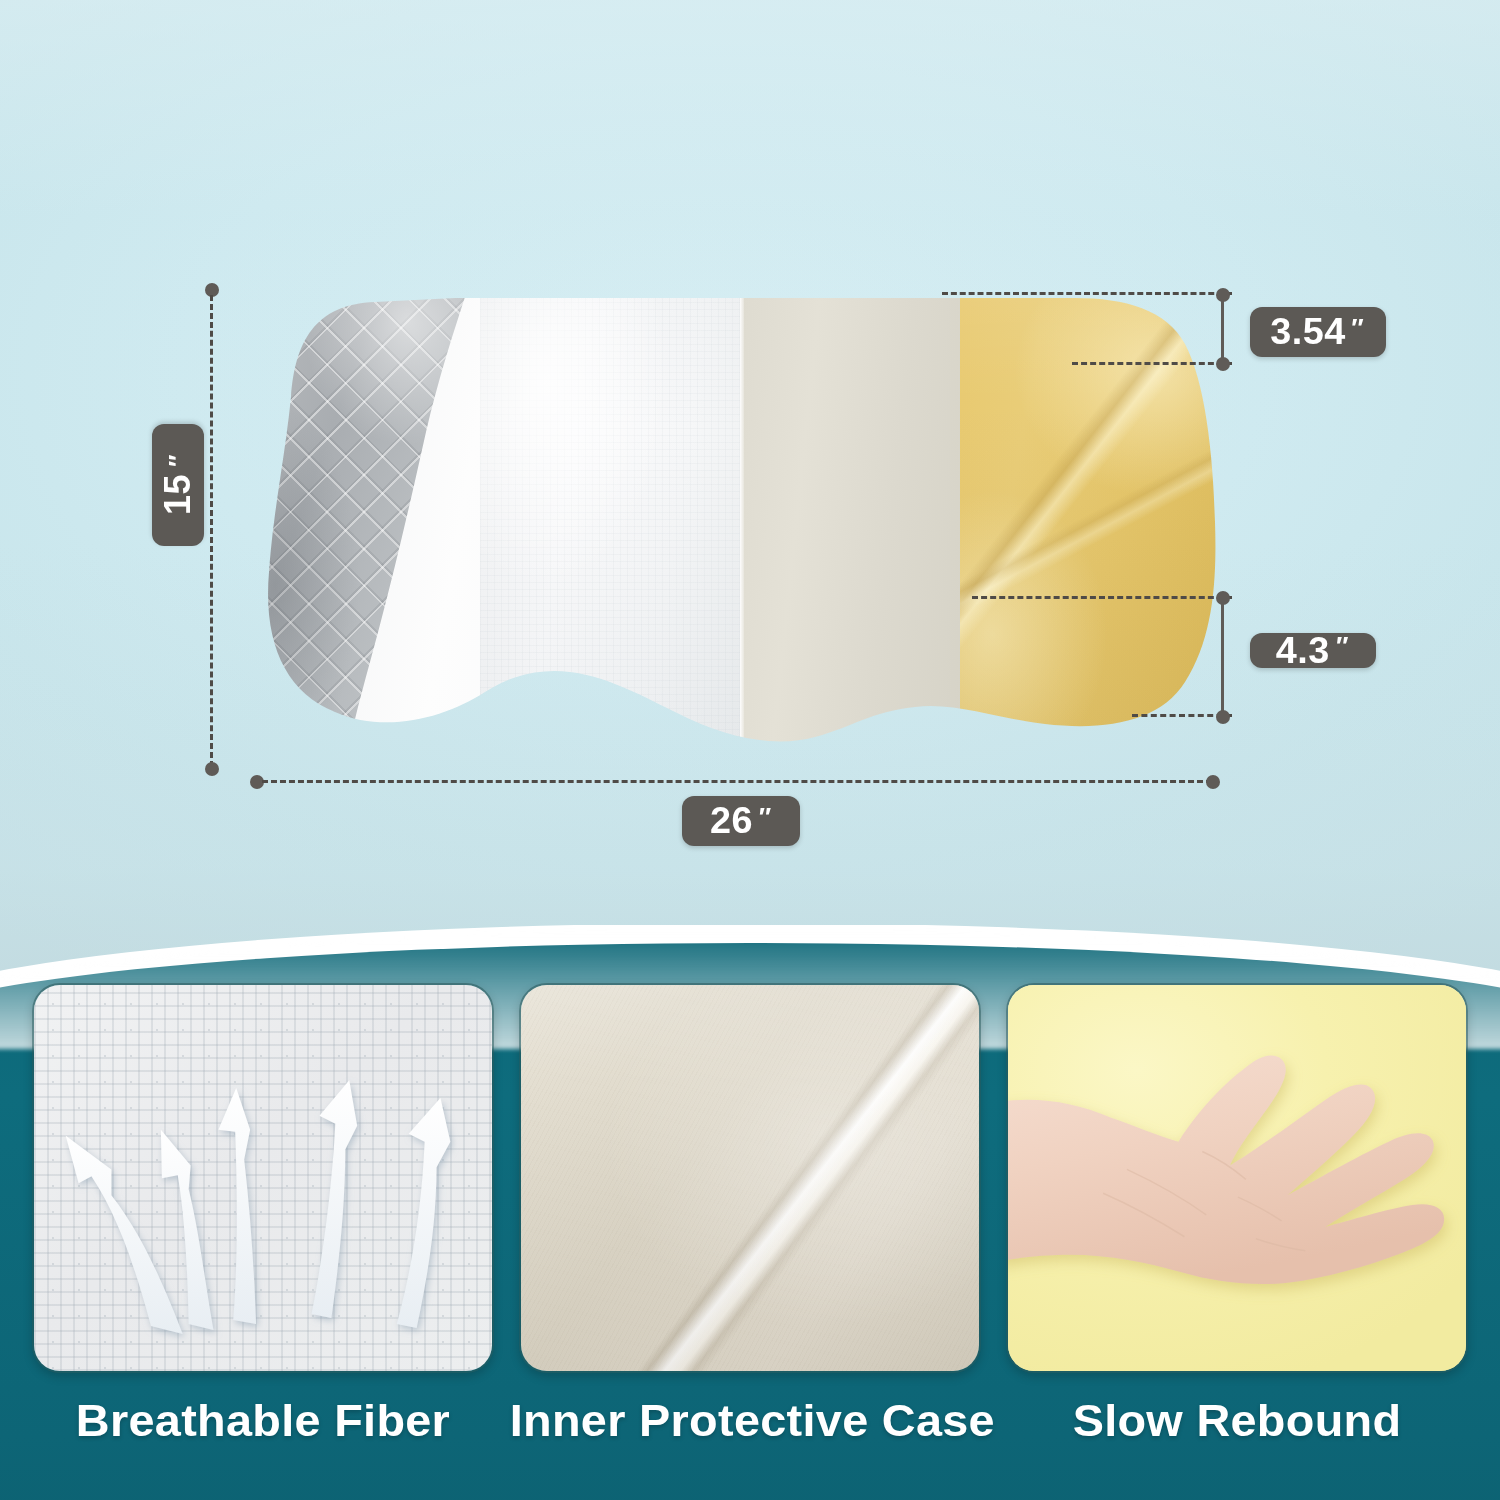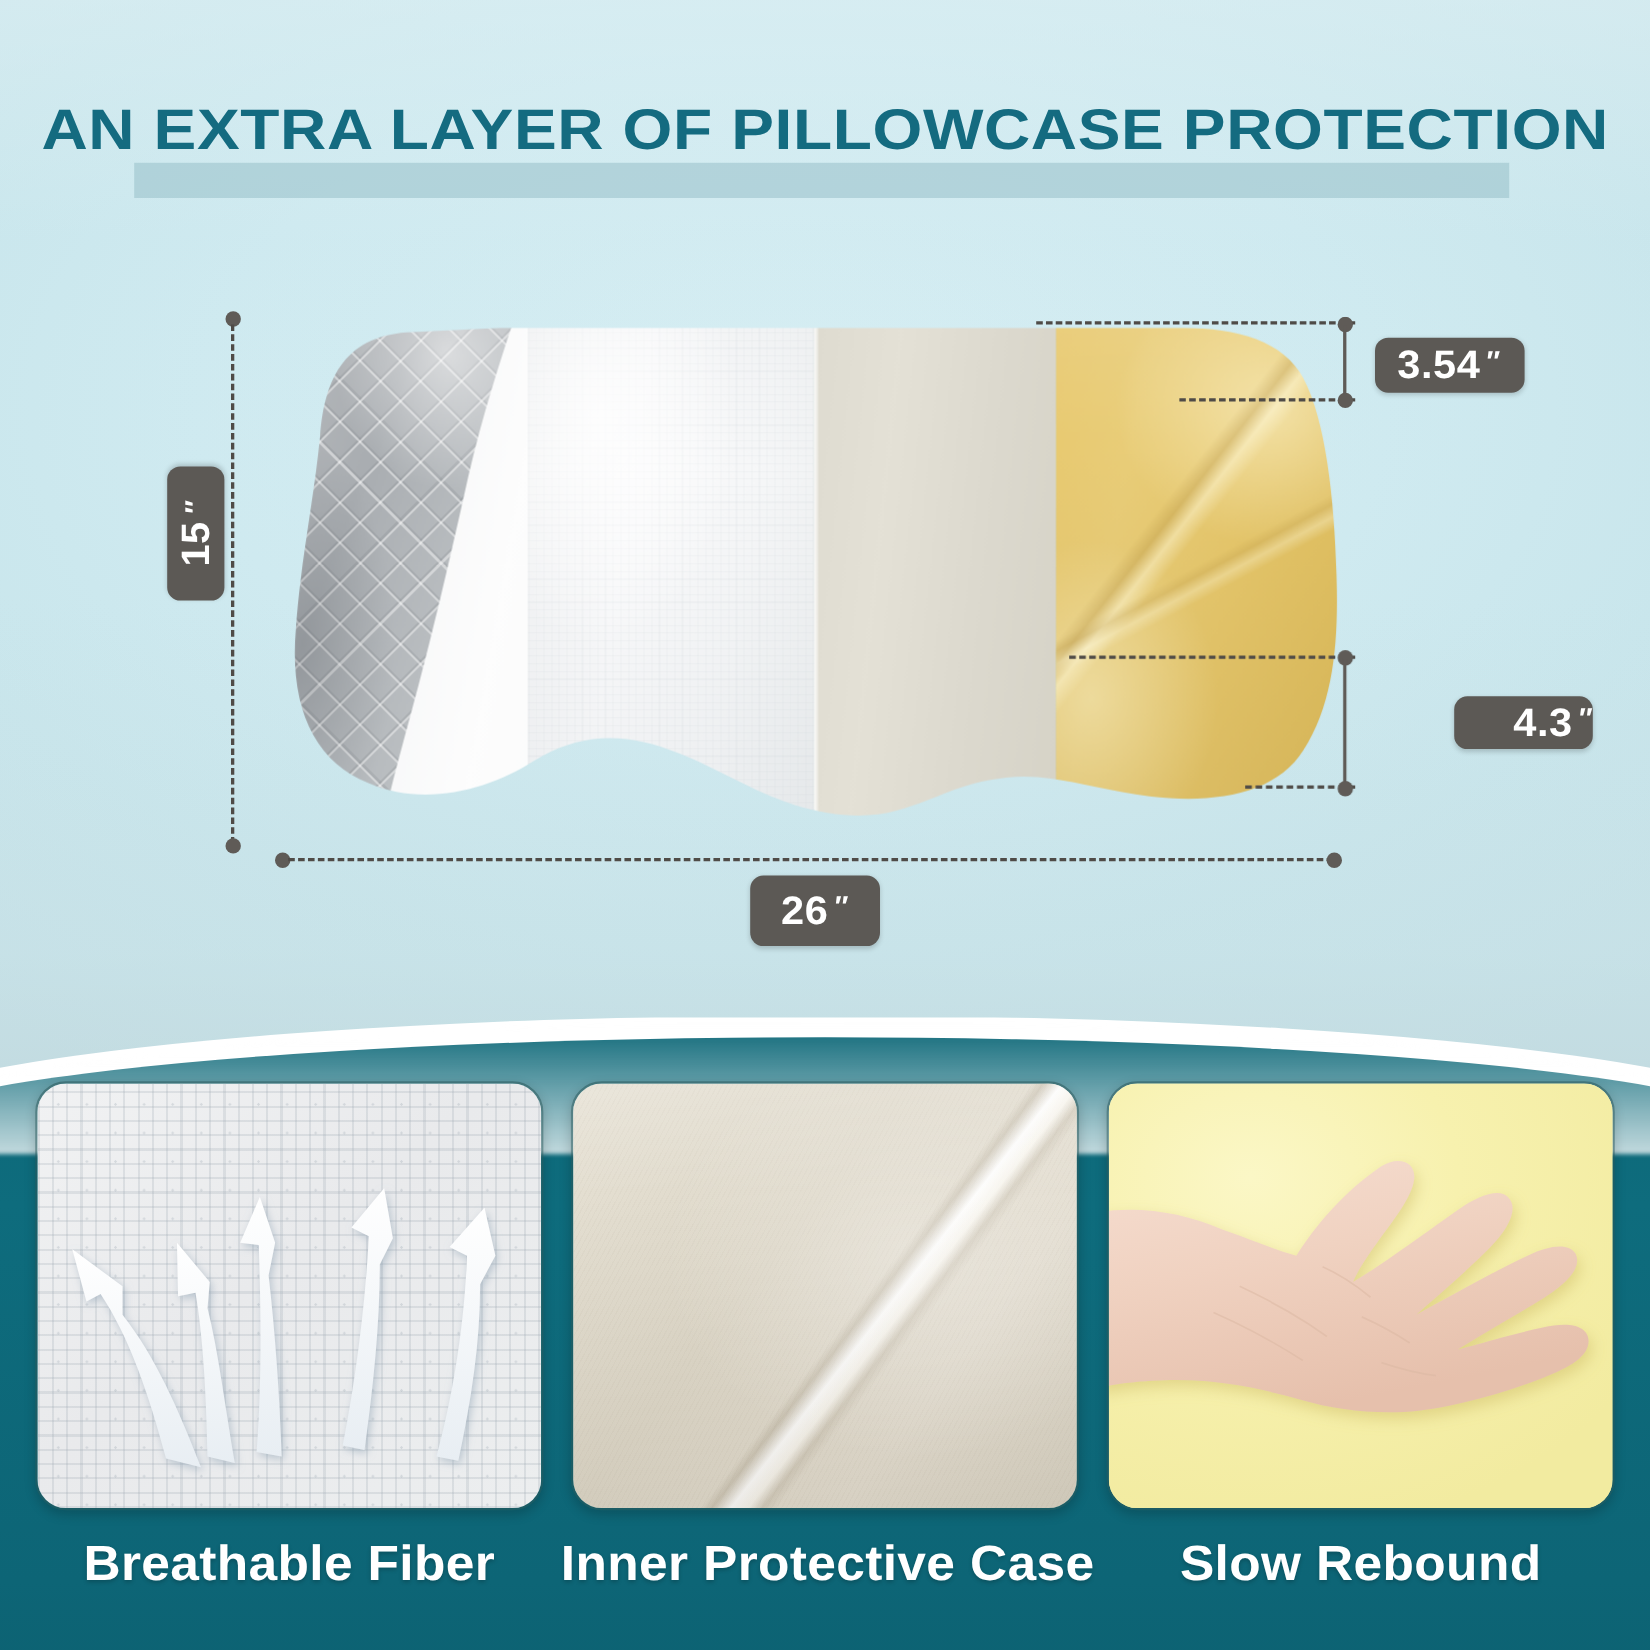--- a/index.html
+++ b/index.html
@@ -389,24 +389,20 @@
   .cap-3 { left: 1006px; }
 </style>
 </head>
 <body>
 
 <div id="page">
 
   <div class="hero">
     <div class="hero-tint"></div>
 
-    <div class="title-wrap">
-      <div class="title-hl"></div>
-      <div class="title-text">AN EXTRA LAYER OF PILLOWCASE PROTECTION</div>
-    </div>
 
     <div class="pillow-stage">
       <div class="pillow">
         <div class="layer-grey"></div>
         <div class="grey-fold"></div>
         <div class="white-wedge"></div>
         <div class="layer-white"></div>
         <div class="white-shade"></div>
         <div class="layer-inner"></div>
         <div class="inner-edge"></div>
@@ -423,41 +419,41 @@
     <div class="dash-v" style="left:210px; top:295px; height:472px;"></div>
     <div class="dim-dot" style="left:205px; top:762px;"></div>
     <div class="dim-badge badge-vertical" style="left:152px; top:424px; width:52px; height:122px;">
       <span class="num">15</span>
       <span class="unit">″</span>
     </div>
 
     <div class="dim-dot" style="left:250px; top:775px;"></div>
     <div class="dash-h" style="left:262px; top:780px; width:950px;"></div>
     <div class="dim-dot" style="left:1206px; top:775px;"></div>
-    <div class="dim-badge" style="left:682px; top:796px; width:118px; height:64px;">
+    <div class="dim-badge" style="left:682px; top:796px; width:118px; height:50px;">
       <span class="num">26</span>
       <span class="unit">″</span>
     </div>
 
     <div class="dash-h" style="left:942px; top:292px; width:290px;"></div>
     <div class="dash-h" style="left:1072px; top:362px; width:160px;"></div>
     <div class="dim-dot" style="left:1216px; top:288px;"></div>
     <div class="dim-line-v" style="left:1221px; top:296px; height:68px;"></div>
     <div class="dim-dot" style="left:1216px; top:357px;"></div>
     <div class="dim-badge" style="left:1250px; top:307px; width:136px; height:50px;">
       <span class="num">3.54</span>
       <span class="unit">″</span>
     </div>
 
     <div class="dash-h" style="left:972px; top:596px; width:260px;"></div>
     <div class="dash-h" style="left:1132px; top:714px; width:100px;"></div>
     <div class="dim-dot" style="left:1216px; top:591px;"></div>
     <div class="dim-line-v" style="left:1221px; top:599px; height:116px;"></div>
     <div class="dim-dot" style="left:1216px; top:710px;"></div>
-    <div class="dim-badge" style="left:1322px; top:633px; width:126px; height:48px;justify-content:flex-end;">
+    <div class="dim-badge" style="left:1250px; top:633px; width:126px; height:35px;">
       <span class="num">4.3</span>
       <span class="unit">″</span>
     </div>
   </div>
 
   <div class="bottom">
     <div class="white-arc"></div>
     <div class="teal-panel"></div>
     <div class="arc-glow"></div>
 

